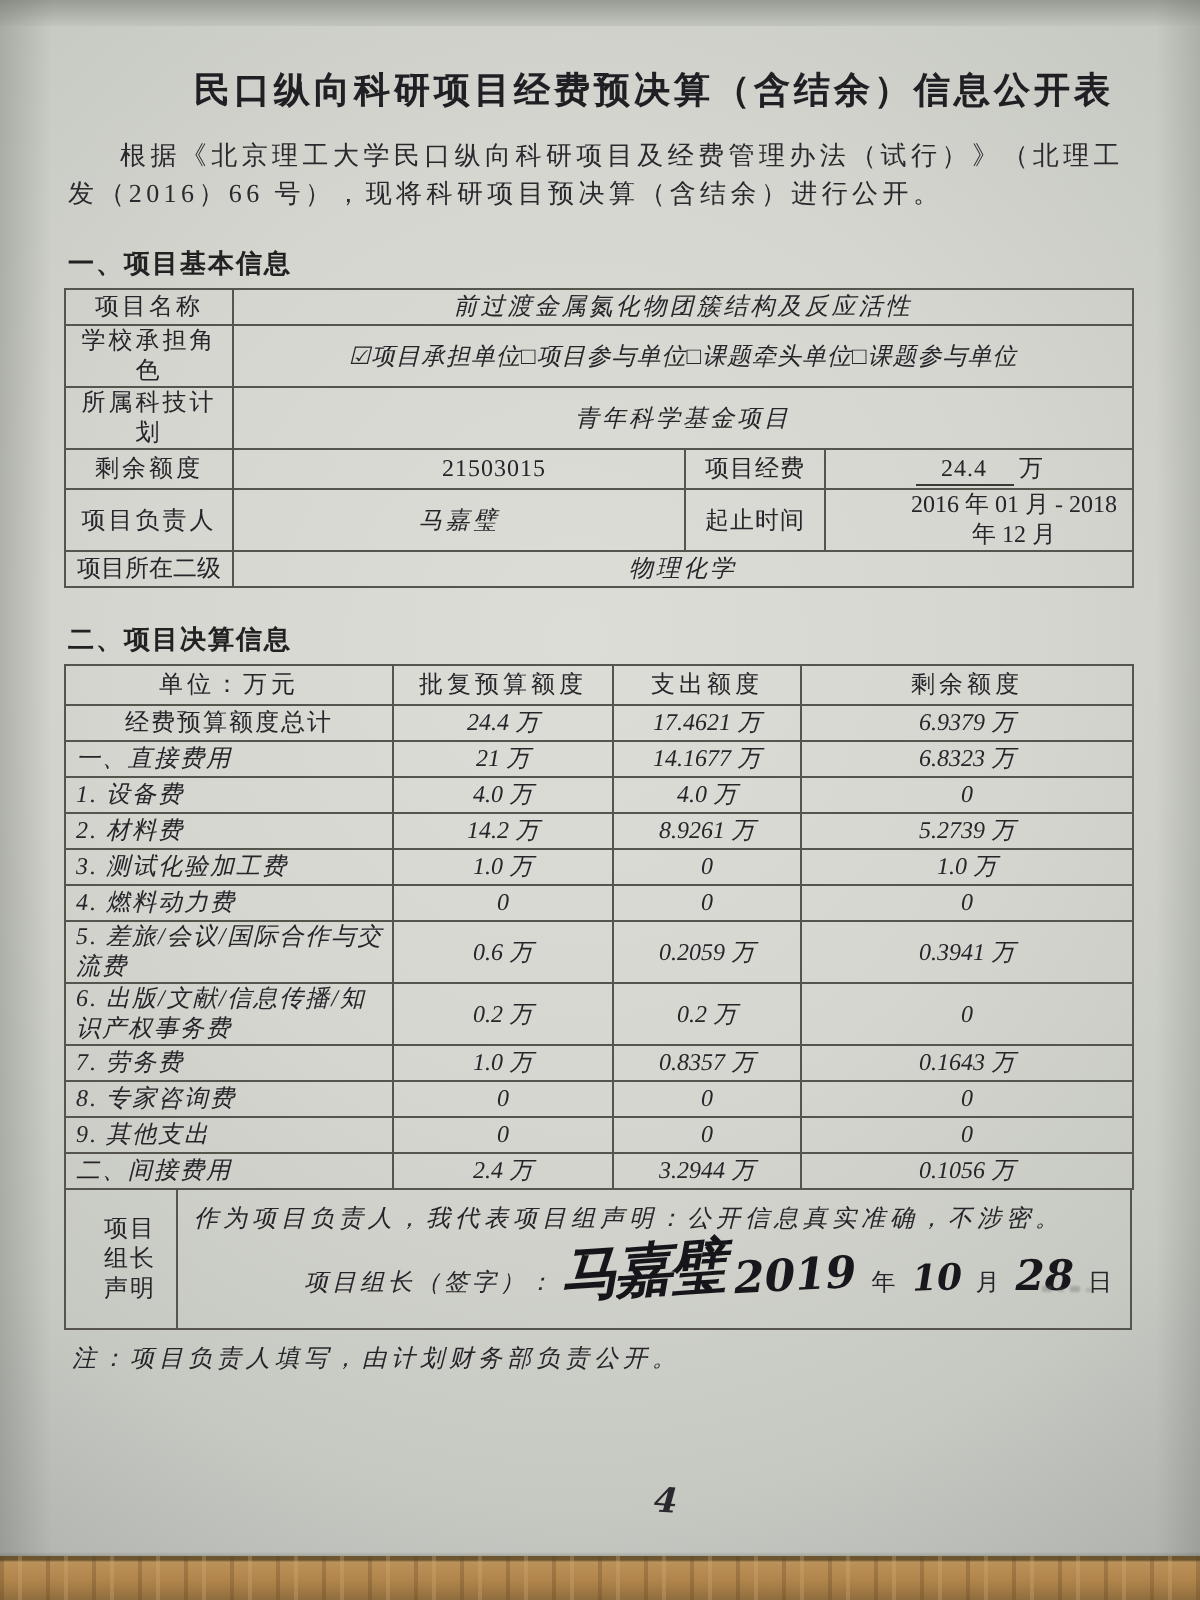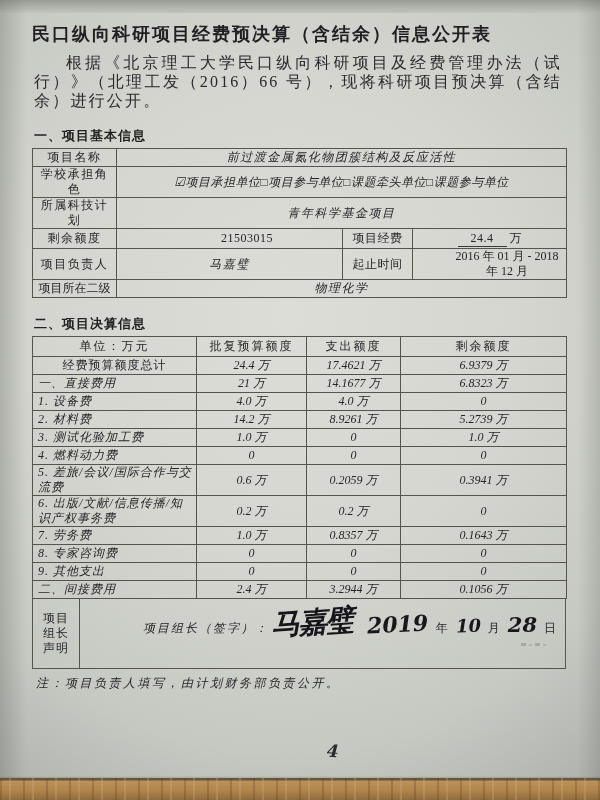--- a/index.html
+++ b/index.html
@@ -34,25 +34,25 @@
       linear-gradient(#6d5530 0, #6d5530 2px, #bb925a 3px, #b1854c 55%, #8f6d3e 100%);
   }
   .paper-edge-shadow{
     position:absolute;left:0;bottom:20px;width:100%;height:4px;
     background:linear-gradient(rgba(70,70,64,0),rgba(70,70,64,.45));
   }
 
   .content{position:absolute;left:32px;top:22px;width:536px;}
 
   .doc-title{
-    margin:0;text-align:left;font-size:18px;font-weight:bold;
+    margin:11px;text-align:right;font-size:18px;font-weight:bold;
     letter-spacing:2px;color:#1f1f24;
   }
   .intro{
-    margin:7px 6px 0 2px;font-size:16px;line-height:19px;
+    margin:7px 6px 0 2px;font-size:13px;line-height:19px;
     text-indent:2em;letter-spacing:2.2px;text-align:justify;color:#2a2a2e;
   }
   .sec-heading{
     margin:17px 0 3px 2px;font-size:13px;font-weight:bold;
     font-family:"Liberation Sans","DejaVu Sans",sans-serif;
     letter-spacing:1px;color:#222;
   }
 
   table{border-collapse:collapse;width:534px;table-layout:fixed;}
   td{
@@ -70,21 +70,21 @@
 
   .t2 td{height:17px;}
   .t2 tr.hdr td{height:19px;letter-spacing:2px;}
   .t2 td.rl{text-align:left;padding-left:5px;letter-spacing:1px;font-style:italic;}
   .t2 td.rlc{text-align:center;letter-spacing:1px;margin-left:12px;}
   .t2 tr.two td{height:28px;}
   .t2 .val{font-style:italic;}
 
   .decl{
     display:flex;width:534px;box-sizing:border-box;
-    border:1px solid #55554e;border-top:none;height:70px;
+    border:1px solid #55554e;border-top:none;height:70px;padding-left:9px;
   }
   .decl-lbl{
     width:46px;border-right:1px solid #55554e;display:flex;
     flex-direction:column;justify-content:center;align-items:center;
     font-size:12px;letter-spacing:1px;line-height:15px;
   }
   .decl-body{flex:1;padding:6px 6px 2px 8px;position:relative;}
   .decl-statement{font-size:12px;letter-spacing:2.5px;font-style:italic;}
   .sign-row{
     display:flex;align-items:baseline;margin-top:2px;
@@ -267,20 +267,21 @@
     </tbody>
       </table>
 
     <div class="decl">
       <div class="decl-lbl">
         <span>项目</span>
         <span>组长</span>
         <span>声明</span>
       </div>
       <div class="decl-body">
+        <div class="decl-statement">作为项目负责人，我代表项目组声明：公开信息真实准确，不涉密。</div>
         <div class="sign-row">
           <span class="sign-label">项目组长（签字）：</span>
           <span class="signature">马嘉璧</span>
           <span class="date-block">
             <span class="hw hw-year">2019</span>
             <span class="date-print">年</span>
             <span class="hw hw-mid">10</span>
             <span class="date-print">月</span>
             <span class="hw hw-day">28</span>
             <span class="date-print">日</span>

